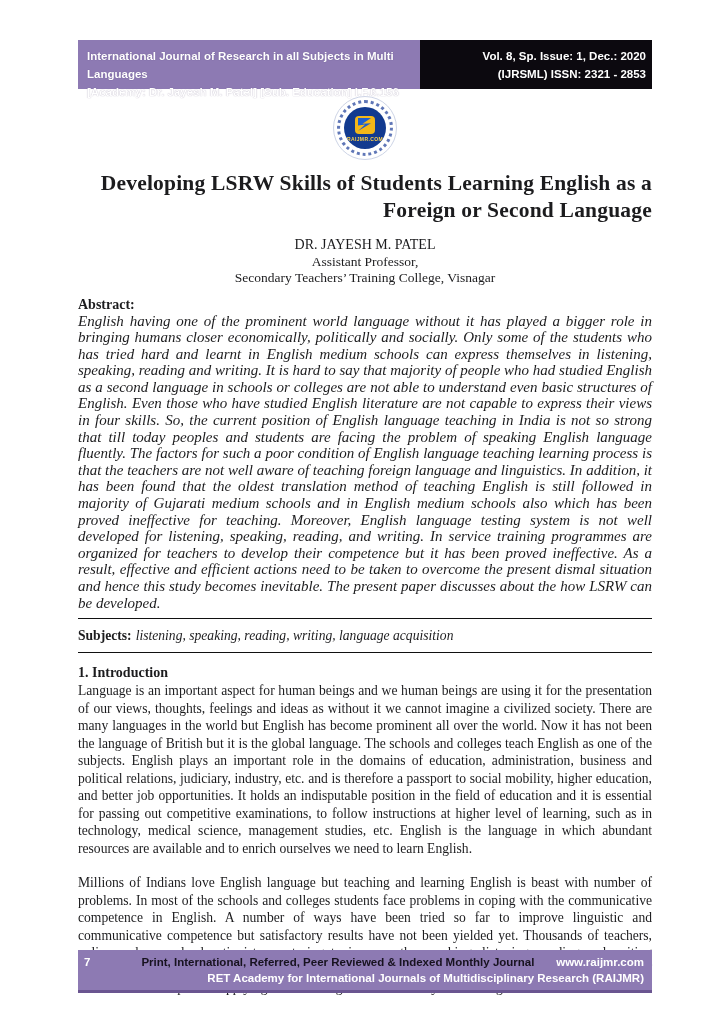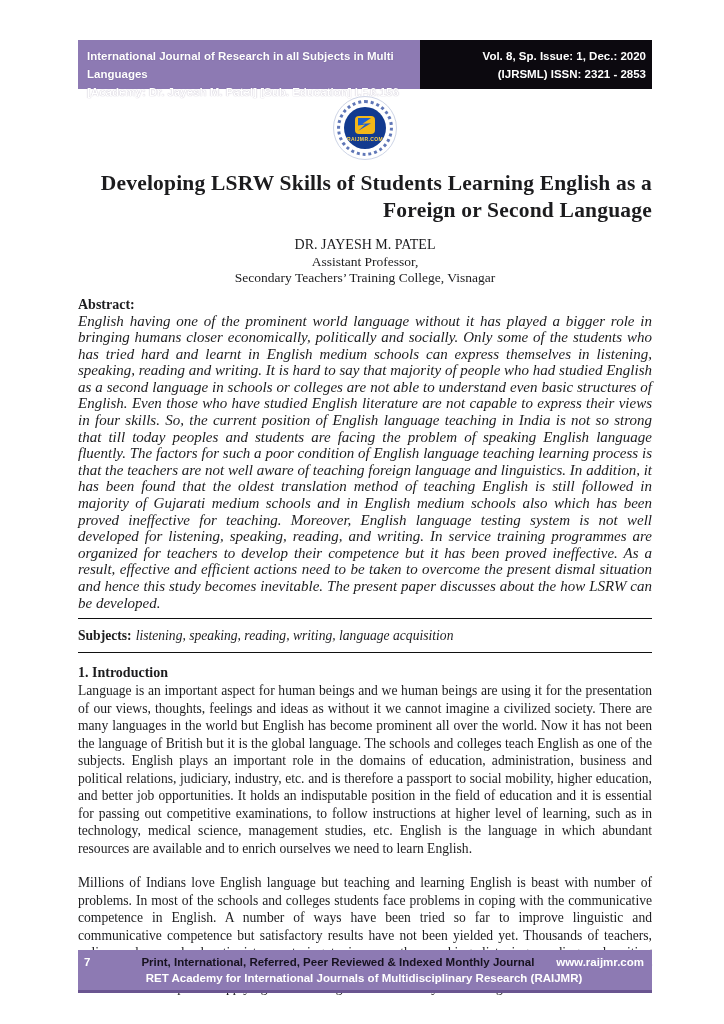--- a/index.html
+++ b/index.html
@@ -121,21 +121,21 @@
     border-bottom:3px solid var(--purple-dark);
     font-family:"Liberation Sans", sans-serif;
     font-weight:bold;font-size:11.5px;
     padding:4px 8px 4px 6px;
     line-height:16px;
   }
   .footer-line1{display:flex;align-items:baseline;}
   .footer-pageno{color:#ffffff;margin-right:7px;}
   .footer-journal-type{color:#17121f;flex:1;margin-left:44px;}
   .footer-site{color:#ffffff;}
-  .footer-line2{color:#ffffff;text-align:center;}
+  .footer-line2{color:#ffffff;text-align:right;}
 </style>
 </head>
 <body>
 
 <div class="page">
   <div class="content">
 
     <div class="header">
       <div class="header-left">
         <div>International Journal of Research in all Subjects in Multi Languages</div>

